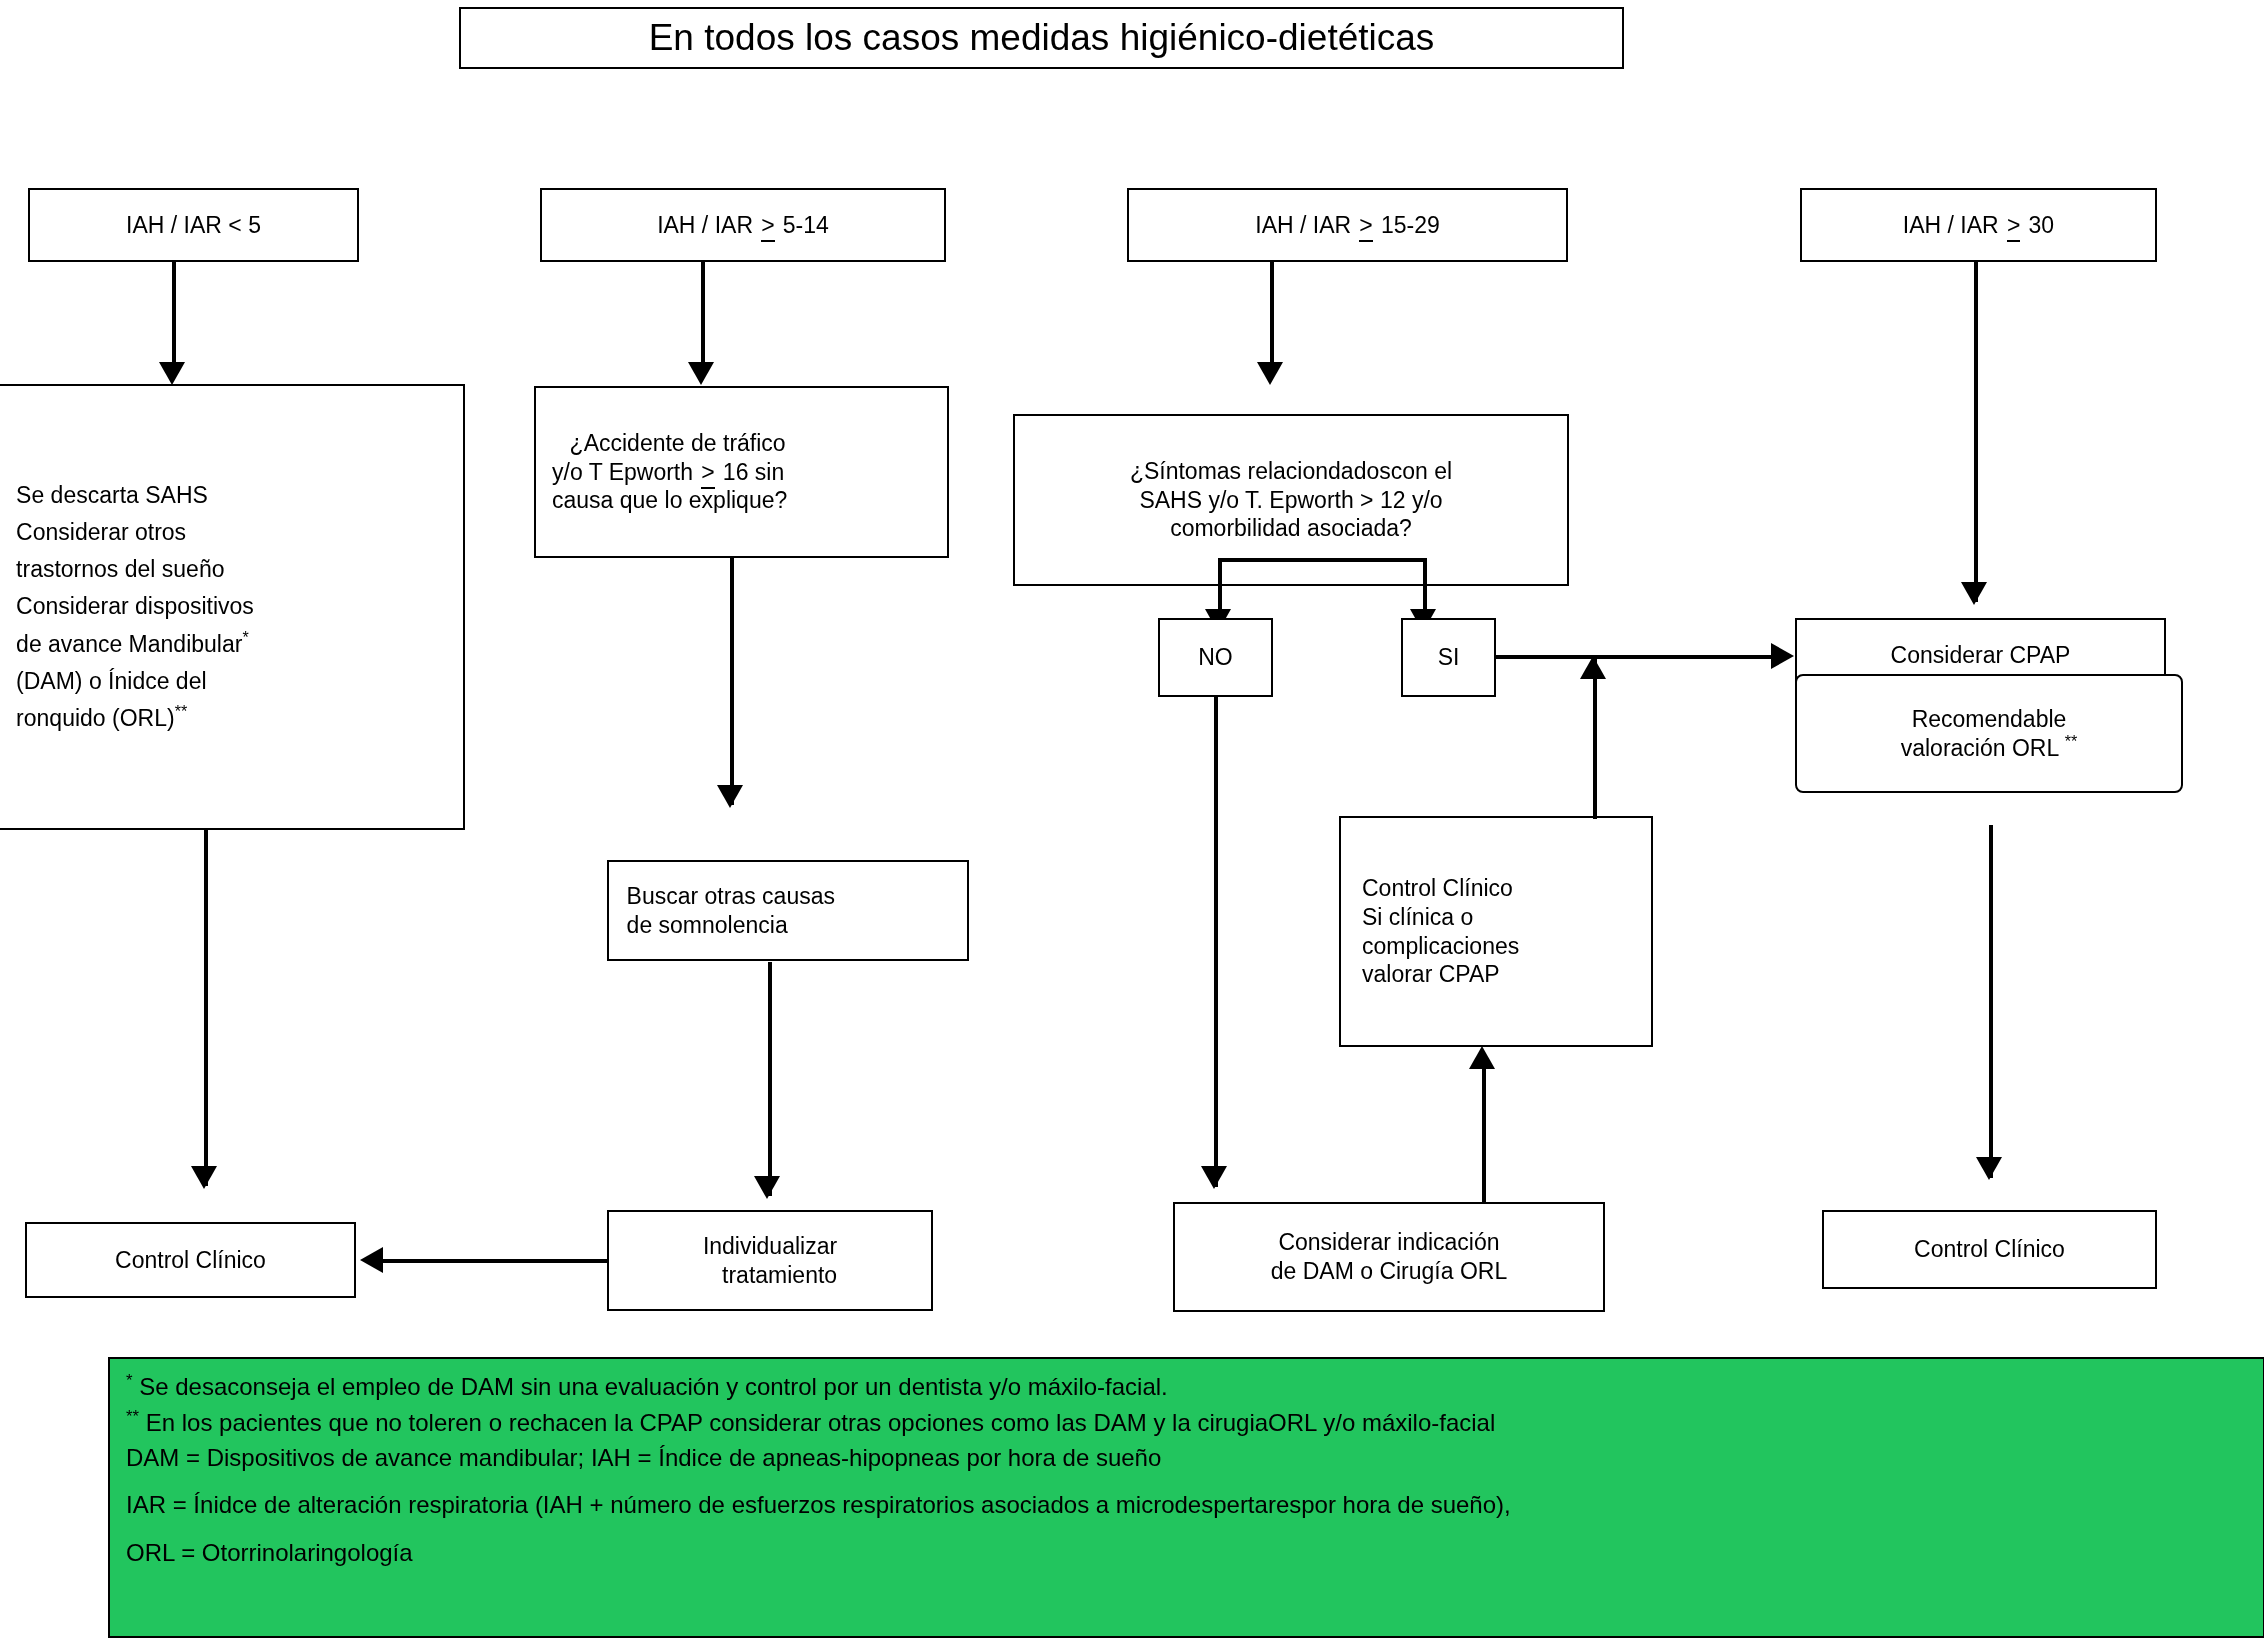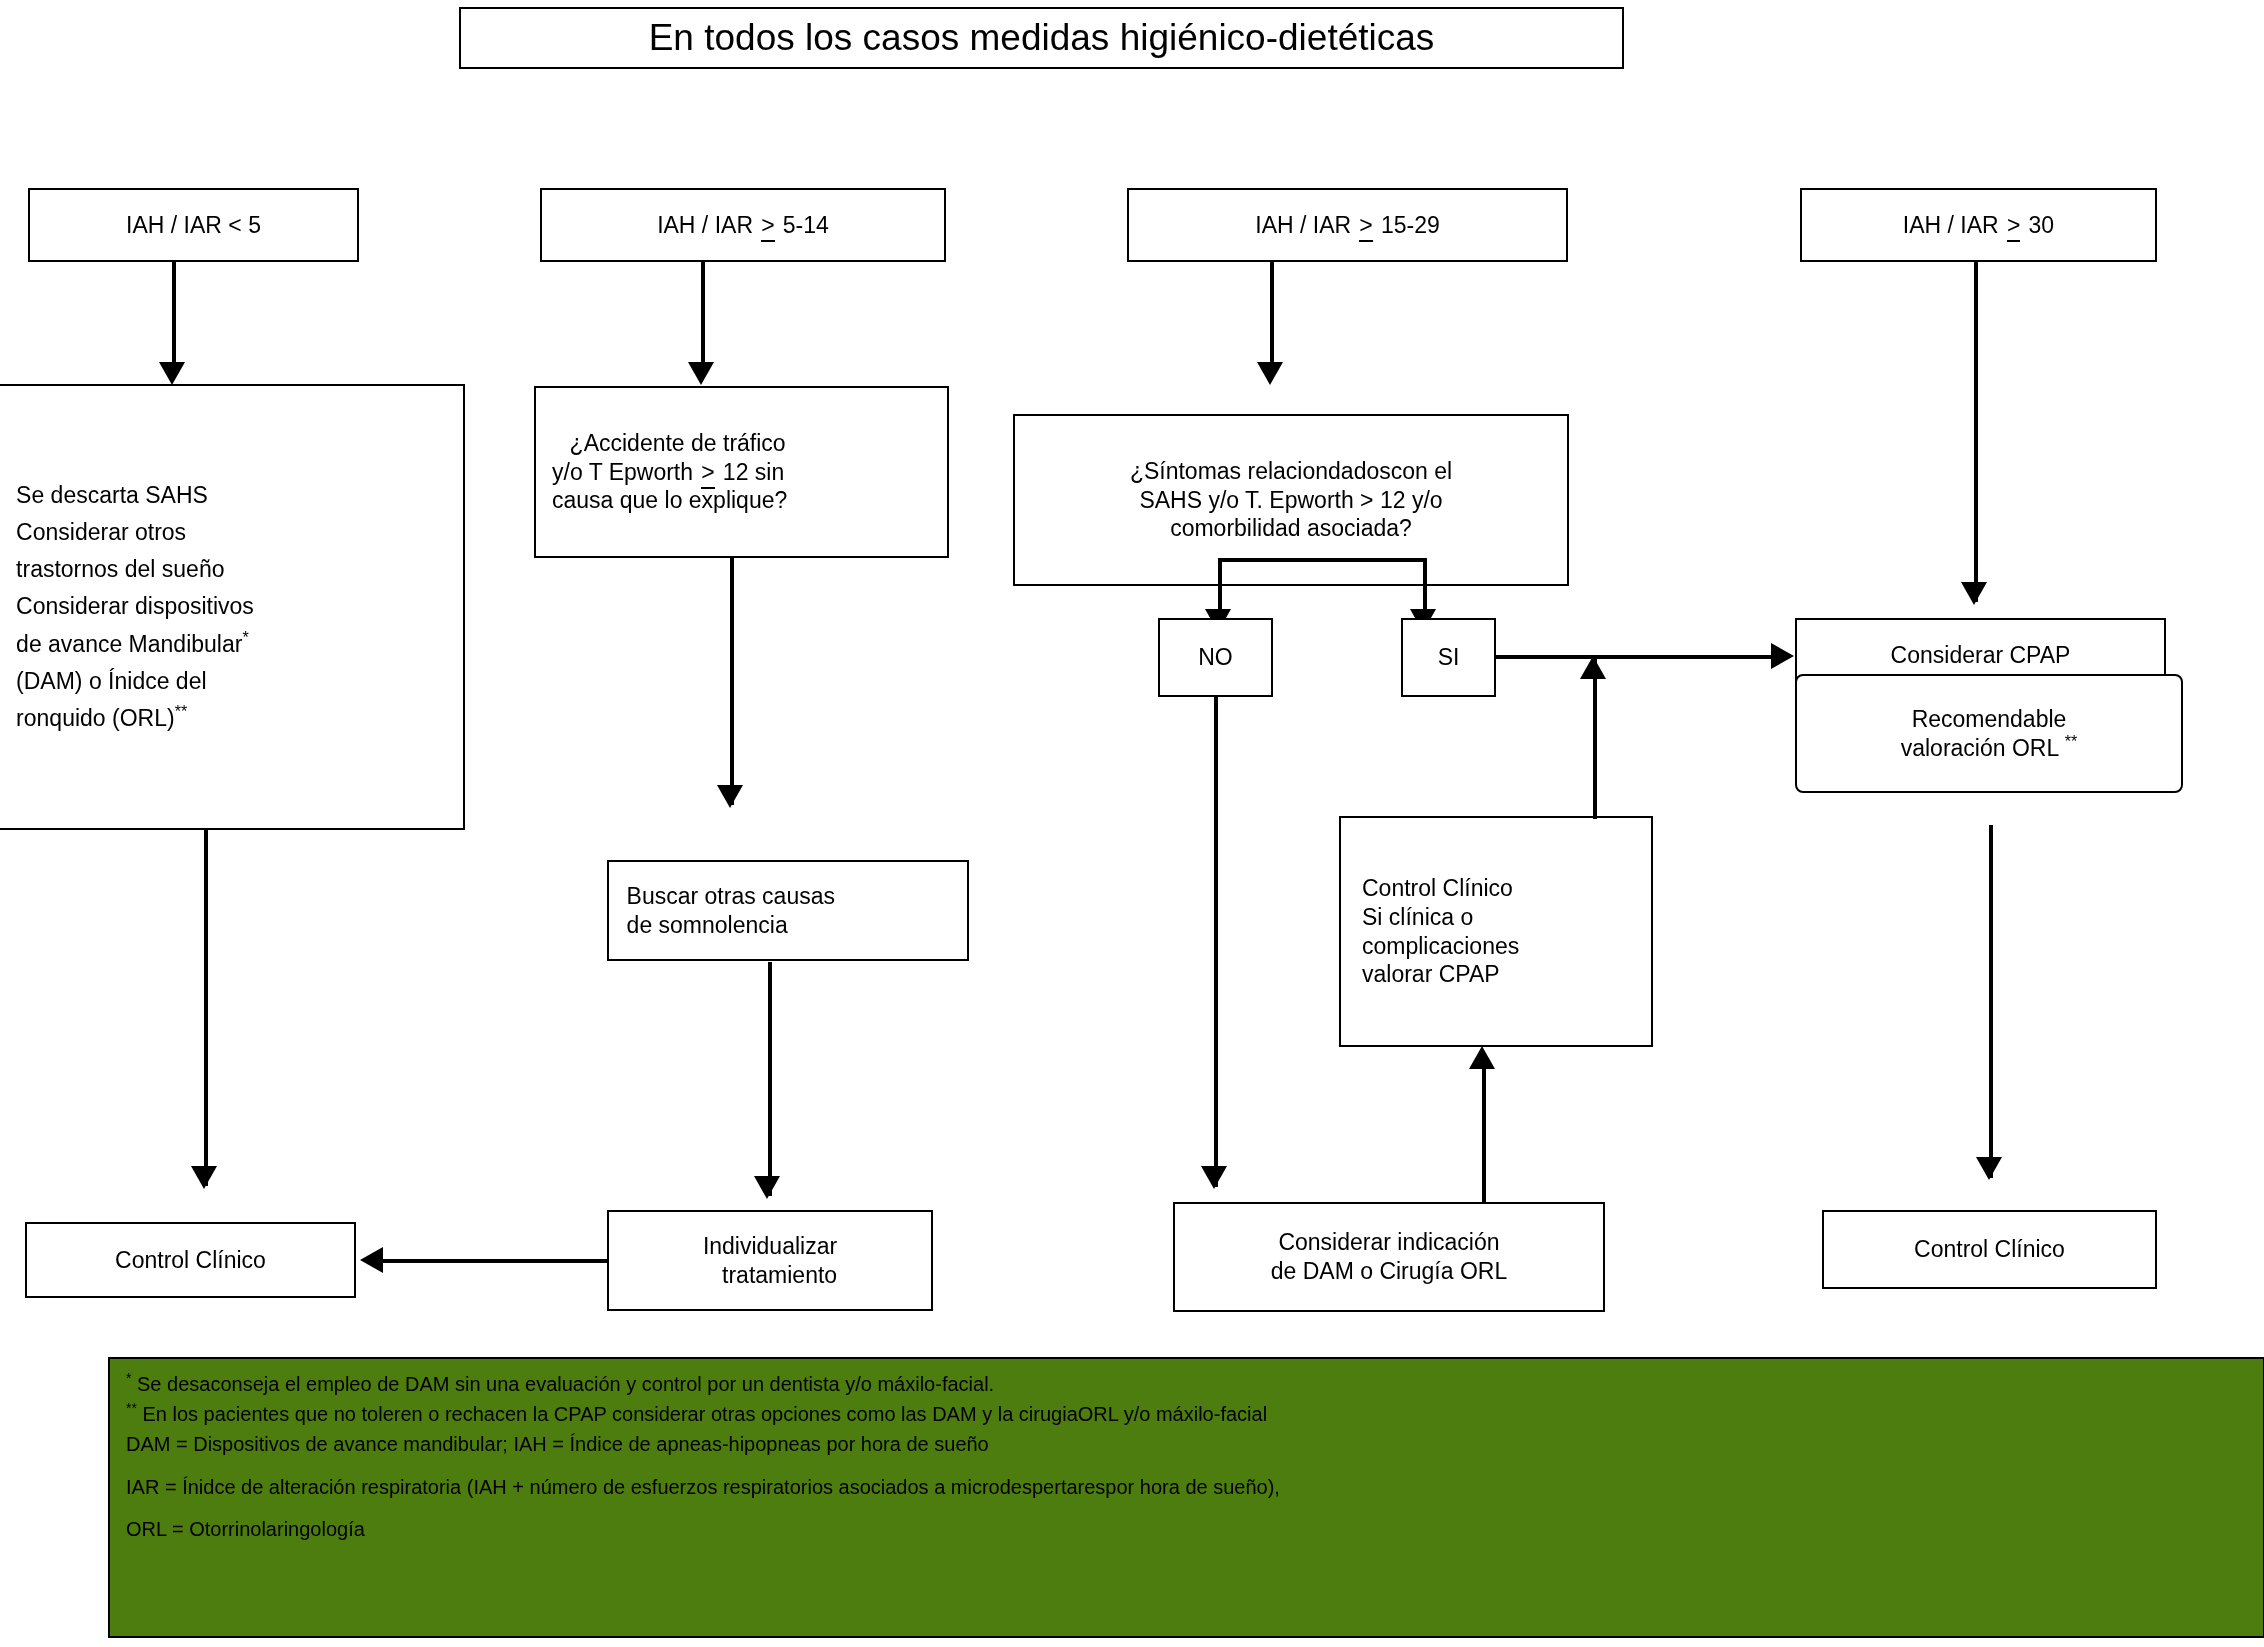--- a/index.html
+++ b/index.html
@@ -100,22 +100,22 @@
     width: 0;
     height: 0;
     border-top: 13.2px solid transparent;
     border-bottom: 13.2px solid transparent;
     border-left: 23px solid #000000;
   }
   .footnote {
     position: absolute;
     box-sizing: border-box;
     border: 2.6px solid #000000;
-    background: #4d7c0f;
-    font-size: 20px;
+    background: #22c55e;
+    font-size: 24px;
     line-height: 1.32;
     padding: 12.4px 16px 8.8px 16px;
   }
   .fn-line {
     display: block;
     white-space: pre-wrap;
     margin-bottom: 3.5px;
   }
   .fn-gap {
     margin-top: 16px;
@@ -173,21 +173,21 @@
   <div class="vline" style="left:204px; top:829px; height:357px;"></div>
   <div class="arrow-down" style="left:191px; top:1166px;"></div>
 
   <div class="box" style="left:25px; top:1222px; width:331px; height:76px;">
     <span class="txt">Control Clínico</span>
   </div>
 
   <div class="box left-align" style="left:534px; top:386px; width:415px; height:172px; padding-left:16px;">
     <span style="display:block;">
       <span style="padding-left:17.6px;">¿Accidente de tráfico</span><br>
-      <span>y/o T Epworth </span><span class="ge">&gt;</span><span> 12 sin</span><br>
+      <span>y/o T Epworth </span><span class="ge">&gt;</span><span> 16 sin</span><br>
       <span>causa que lo explique?</span>
     </span>
   </div>
 
   <div class="vline" style="left:730px; top:558px; height:247px;"></div>
   <div class="arrow-down" style="left:717px; top:785px;"></div>
 
   <div class="box left-align" style="left:607px; top:860px; width:362px; height:101px; padding-left:17.6px;">
     <span class="txt">Buscar otras causas
 de somnolencia</span>

